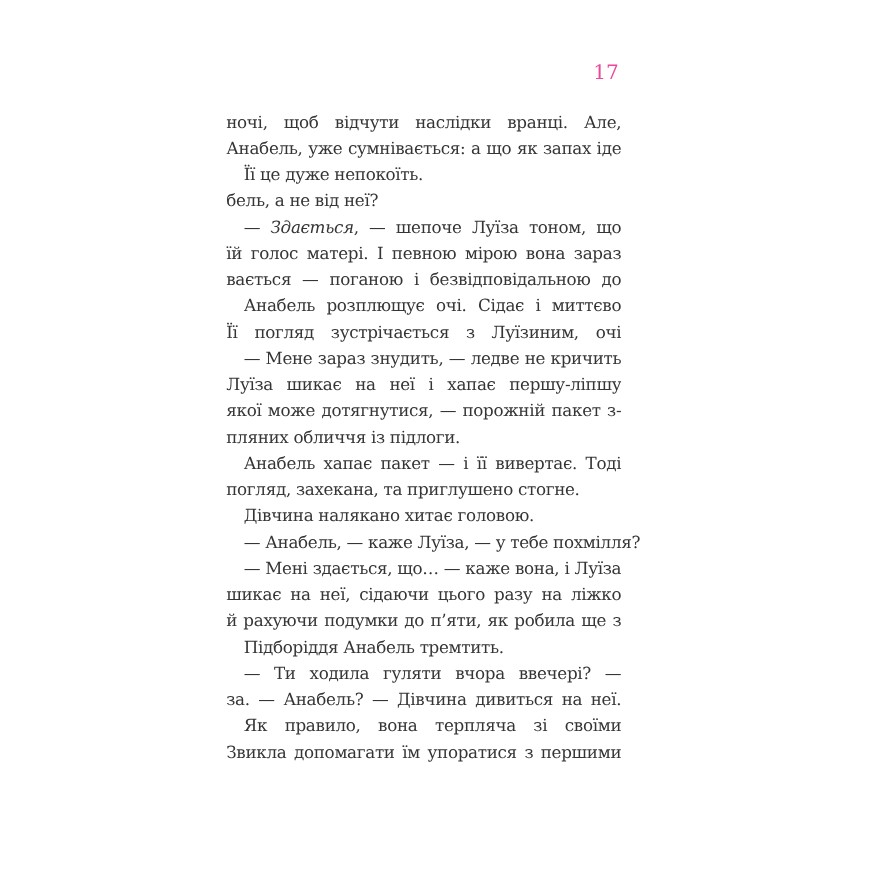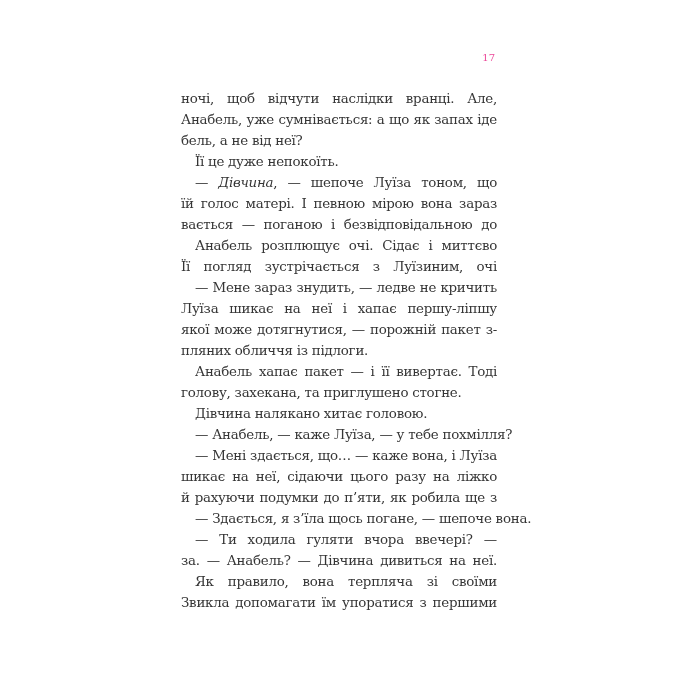--- a/index.html
+++ b/index.html
@@ -19,21 +19,21 @@
     width: 700px; height: 700px;
     background: #ffffff;
   }
   .page-number {
     position: absolute;
     top: 50px;
     left: 470px;
     width: 25px;
     text-align: right;
     font-family: "DejaVu Serif", serif;
-    font-size: 10px;
+    font-size: 16px;
     color: #ec4899;
     line-height: 16px;
   }
   .text-block {
     position: absolute;
     left: 181px;
     top: 88px;
     width: 316px;
     font-family: "DejaVu Serif", serif;
     font-size: 13.4px;
@@ -60,38 +60,38 @@
   }
 </style>
 </head>
 <body>
 
 <div class="page">
   <div class="page-number">17</div>
   <div class="text-block" id="text-block">
       <div class="line justify"><span>ночі, щоб відчути наслідки вранці. Але, стоячи над</span></div>
       <div class="line justify"><span>Анабель, уже сумнівається: а що як запах іде від Ана-</span></div>
+      <div class="line indent"><span>Її це дуже непокоїть.</span></div>
       <div class="line"><span>бель, а не від неї?</span></div>
-      <div class="line indent"><span>Її це дуже непокоїть.</span></div>
-      <div class="line indent justify"><span>— </span><span class="it">Дівчина</span><span>, — шепоче Луїза тоном, що раптом нагадує</span></div>
+      <div class="line indent justify"><span>— </span><span class="it">Здається</span><span>, — шепоче Луїза тоном, що раптом нагадує</span></div>
       <div class="line justify"><span>їй голос матері. І певною мірою вона зараз нею і почу-</span></div>
       <div class="line justify"><span>вається — поганою і безвідповідальною до цієї дівчинки.</span></div>
       <div class="line indent justify"><span>Анабель розплющує очі. Сідає і миттєво здригається.</span></div>
       <div class="line justify"><span>Її погляд зустрічається з Луїзиним, очі розширюються,</span></div>
       <div class="line indent justify"><span>— Мене зараз знудить, — ледве не кричить вона.</span></div>
       <div class="line justify"><span>Луїза шикає на неї і хапає першу-ліпшу посудину, до</span></div>
       <div class="line justify"><span>якої може дотягнутися, — порожній пакет з-під карто-</span></div>
       <div class="line"><span>пляних обличчя із підлоги.</span></div>
       <div class="line indent justify"><span>Анабель хапає пакет — і її вивертає. Тоді підводить</span></div>
-      <div class="line"><span>голову, захекана, та приглушено стогне.</span></div>
+      <div class="line"><span>погляд, захекана, та приглушено стогне.</span></div>
       <div class="line indent"><span>Дівчина налякано хитає головою.</span></div>
       <div class="line indent"><span>— Анабель, — каже Луїза, — у тебе похмілля?</span></div>
       <div class="line indent justify"><span>— Мені здається, що… — каже вона, і Луїза знову</span></div>
       <div class="line justify"><span>шикає на неї, сідаючи цього разу на ліжко дівчини</span></div>
       <div class="line justify"><span>й рахуючи подумки до п’яти, як робила ще з дитинства.</span></div>
-      <div class="line indent"><span>— Здається, я з’їла щось погане, — шепоче вона.</span></div>
+      <div class="line indent"><span>Підборіддя Анабель тремтить.</span></div>
       <div class="line indent justify"><span>— Ти ходила гуляти вчора ввечері? — запитує Луї-</span></div>
       <div class="line justify"><span>за. — Анабель? — Дівчина дивиться на неї. Обмірко-</span></div>
       <div class="line indent justify"><span>Як правило, вона терпляча зі своїми помічниками.</span></div>
       <div class="line justify"><span>Звикла допомагати їм упоратися з першими похмілля-</span></div>
       <div class="line justify"></div>
     </div>
 </div>
 
 </body></html>

